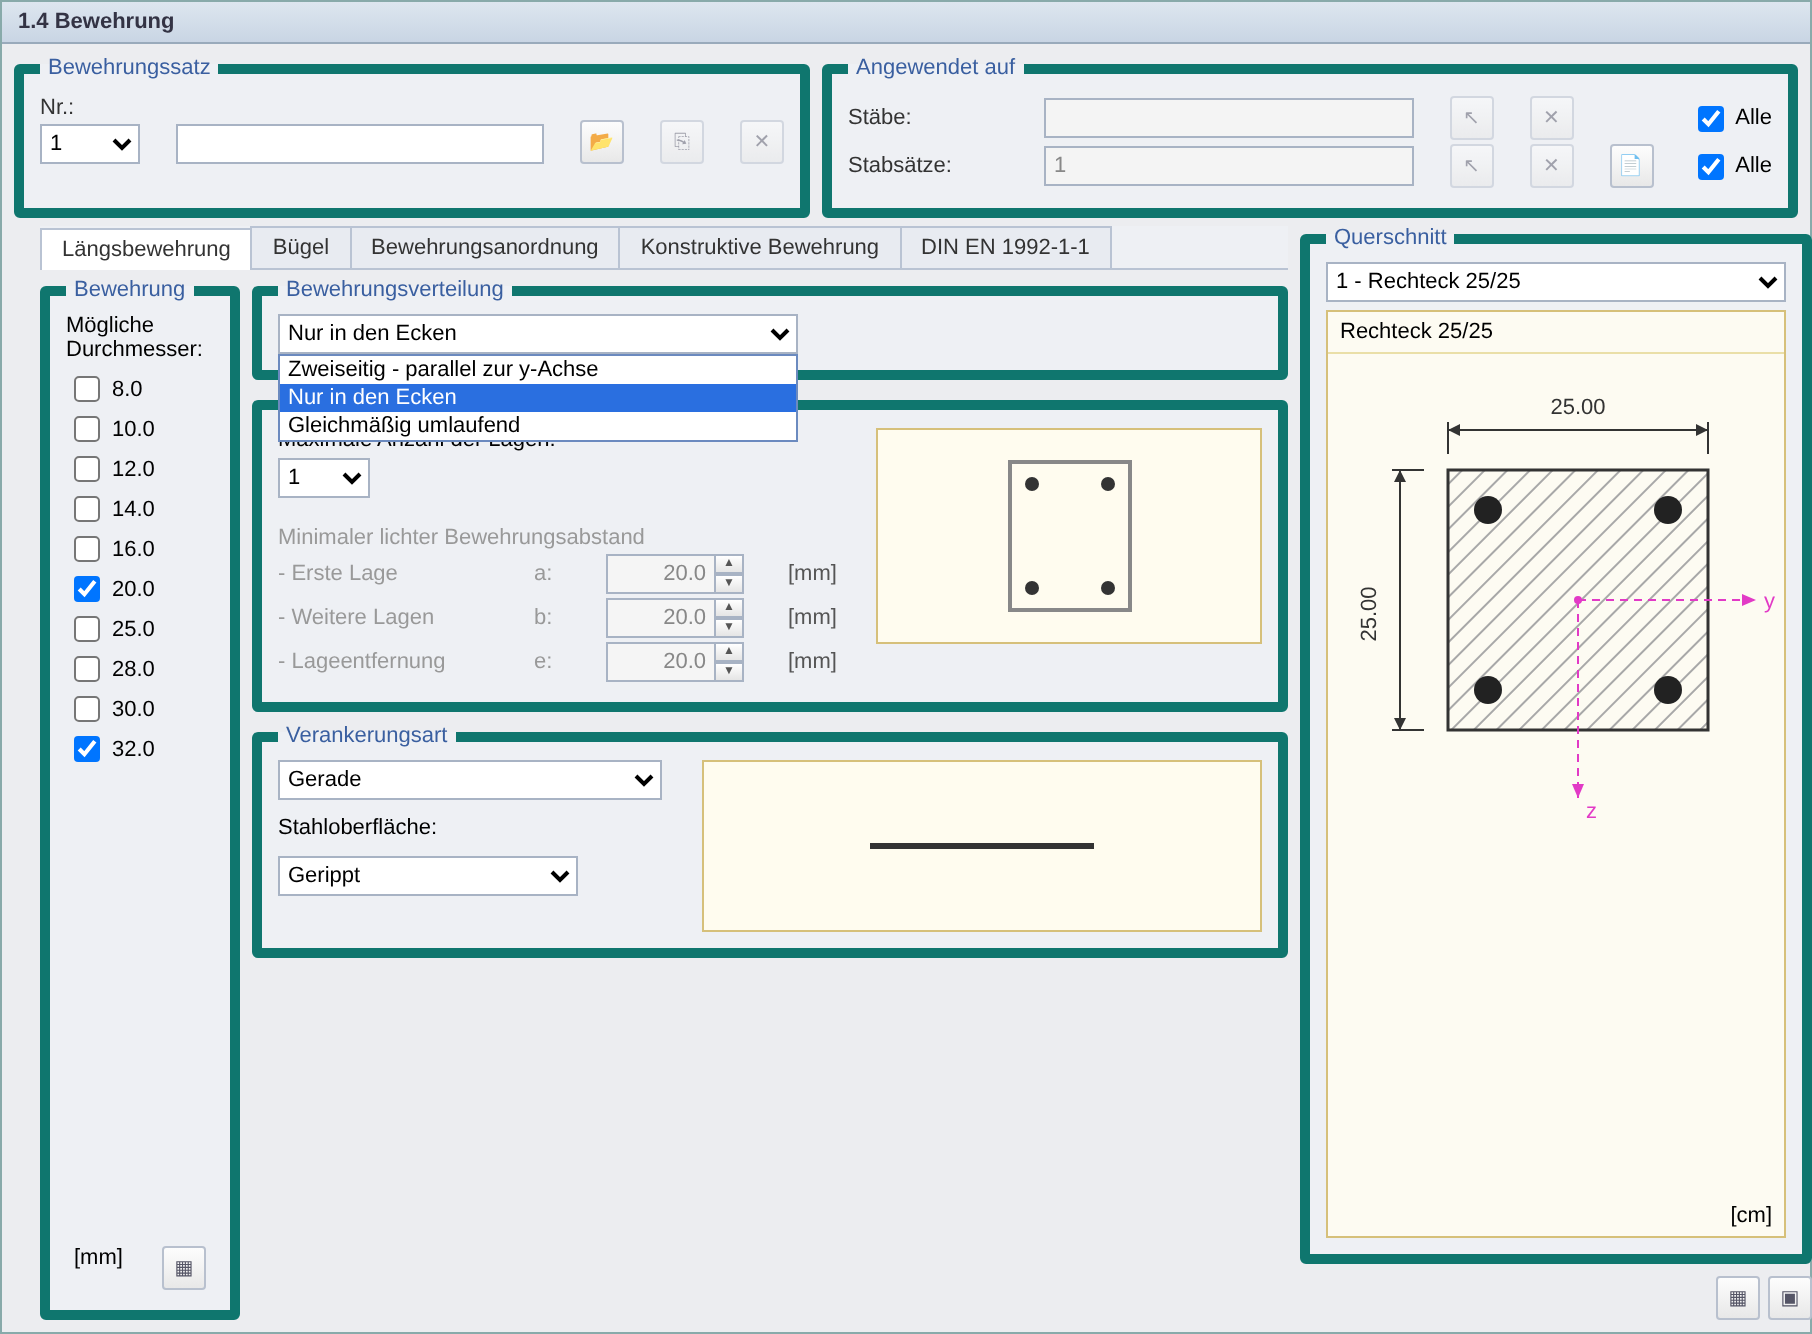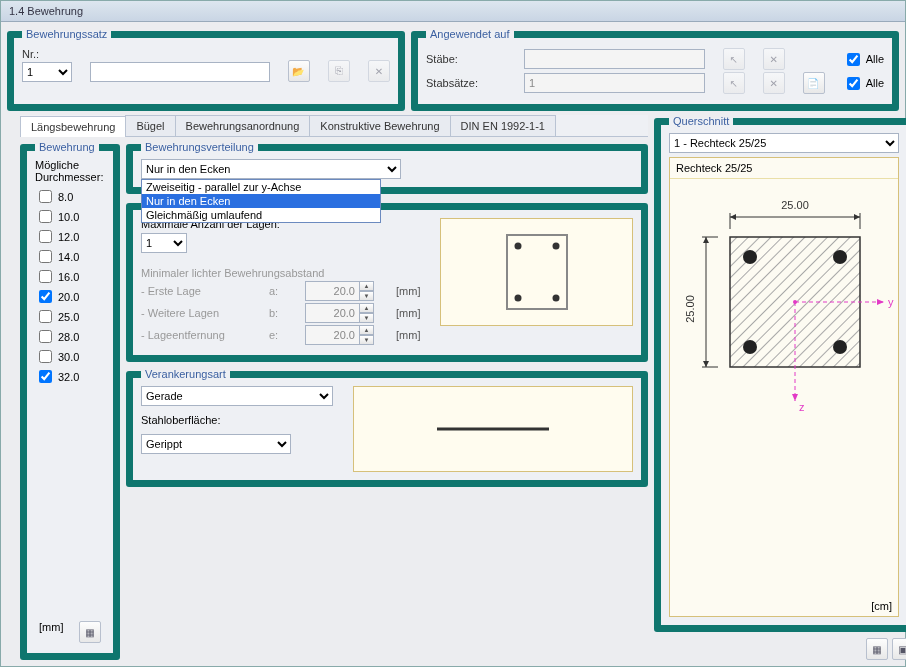--- a/index.html
+++ b/index.html
@@ -1,21 +1,21 @@
 <!DOCTYPE html>
 <html><head>
 <meta charset="utf-8">
 <style>
   * { box-sizing: border-box; font-family: Tahoma, Arial, sans-serif; font-size: 11px; }
   body { margin: 0; background: #f0f0f0; }
   .window { width: 906px; height: 667px; background: #ecedf0; border: 1px solid #8aa; display: flex; flex-direction: column; }
-  .titlebar { background: linear-gradient(#dde6ef,#c9d5e4); padding: 4px 8px; border-bottom: 1px solid #9ab; color: #334; font-weight: normal; }
+  .titlebar { background: linear-gradient(#dde6ef,#c9d5e4); padding: 4px 8px; border-bottom: 1px solid #9ab; color: #334; font-weight: bold; }
   .content { flex: 1; padding: 6px; display: flex; flex-direction: column; gap: 4px; }
   .row { display: flex; gap: 6px; }
-  fieldset.group { border: 7px solid #0f766e; border-radius: 3px; margin: 0; padding: 6px 8px 8px 8px; background: #eef0f4; position: relative; }
+  fieldset.group { border: 5px solid #0f766e; border-radius: 3px; margin: 0; padding: 6px 8px 8px 8px; background: #eef0f4; position: relative; }
   fieldset.group > legend { color: #3a5fa0; padding: 0 4px; font-weight: normal; }
   .top-left { flex: 0 0 398px; }
   .top-right { flex: 1; }
   label.lbl { color: #333; }
   input.txt { border: 1px solid #a8b3c4; background: #fff; height: 20px; padding: 1px 4px; }
   select.sel { border: 1px solid #a8b3c4; background: #fff; height: 20px; }
   .iconbtn { width: 22px; height: 22px; border: 1px solid #b8c0ce; background: linear-gradient(#fdfdfd,#e8e8e8); display: inline-flex; align-items: center; justify-content: center; border-radius: 2px; cursor: pointer; color:#556; font-size:10px;}
   .iconbtn.disabled { opacity: .5; cursor: default; }
   .field-row { display: flex; align-items: center; gap: 18px; margin: 2px 0; }
   .chk { display: flex; align-items: center; gap: 3px; }
@@ -30,21 +30,21 @@
   .diam-list { display:flex; flex-direction:column; gap:1px; padding-top:4px; }
   .grey { color:#999; }
   .spin { display:inline-flex; align-items:center; }
   .spin input { width:54px; text-align:right; height:20px; border:1px solid #a8b3c4; border-right:none; padding:1px 4px; background:#f5f5f5; color:#888;}
   .spin .btns { display:flex; flex-direction:column; }
   .spin .btns div { width:15px; height:10px; border:1px solid #a8b3c4; background:linear-gradient(#fff,#e5e5e5); font-size:6px; text-align:center; line-height:8px; color:#555; cursor:pointer;}
   .unit { color:#555; margin-left:4px; }
   .preview-box { border:1px solid #d6c07a; background:#fffcef; height:108px; flex:1; display:flex; align-items:center; justify-content:center; }
   .anchor-prev { border:1px solid #d6c07a; background:#fffcef; height:86px; width:280px; display:flex; align-items:center; justify-content:center;}
   .dropdown-open { position:relative; }
-  .dd-list { position:absolute; left:0; top:20px; width:240px; border:1px solid #6b8abf; background:#fff; z-index:10; }
+  .dd-list { position:absolute; left:0; top:20px; width:260px; border:1px solid #6b8abf; background:#fff; z-index:10; }
   .dd-item { padding:1px 4px; cursor:pointer; }
   .dd-item.hl { background:#2a6fe0; color:#fff; }
   .cursor-star { position:absolute; left:165px; top:56px; pointer-events:none; }
   .qpanel { border:1px solid #d6c07a; background:#fdfbf2; flex:1; position:relative; }
   .footer-row { display:flex; justify-content:space-between; padding:2px 4px; }
   .bottom-icons { display:flex; gap:4px; }
   svg { display:block; }
 </style>
 </head>
 <body>

